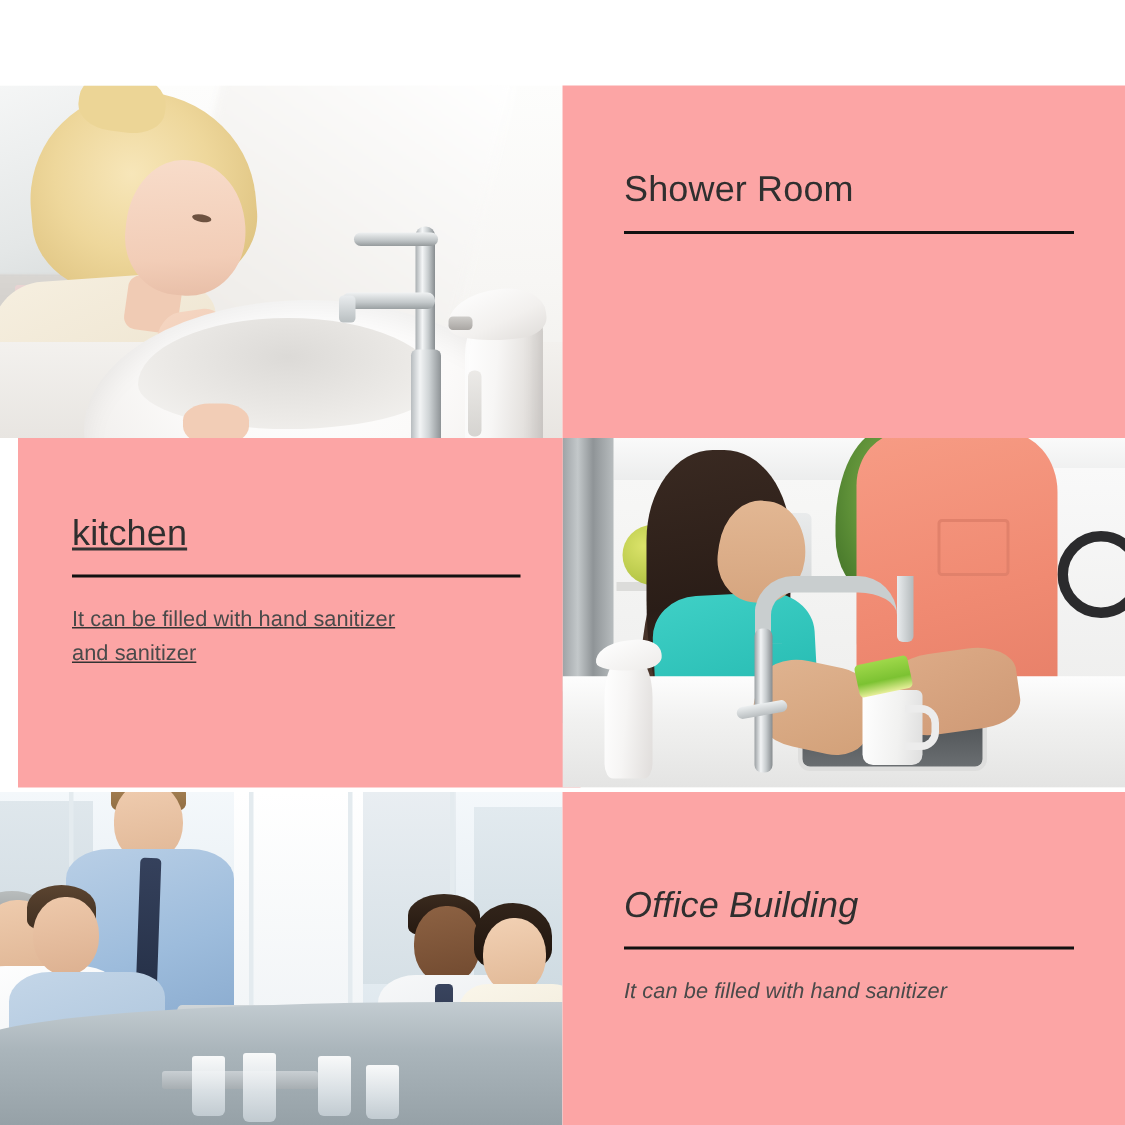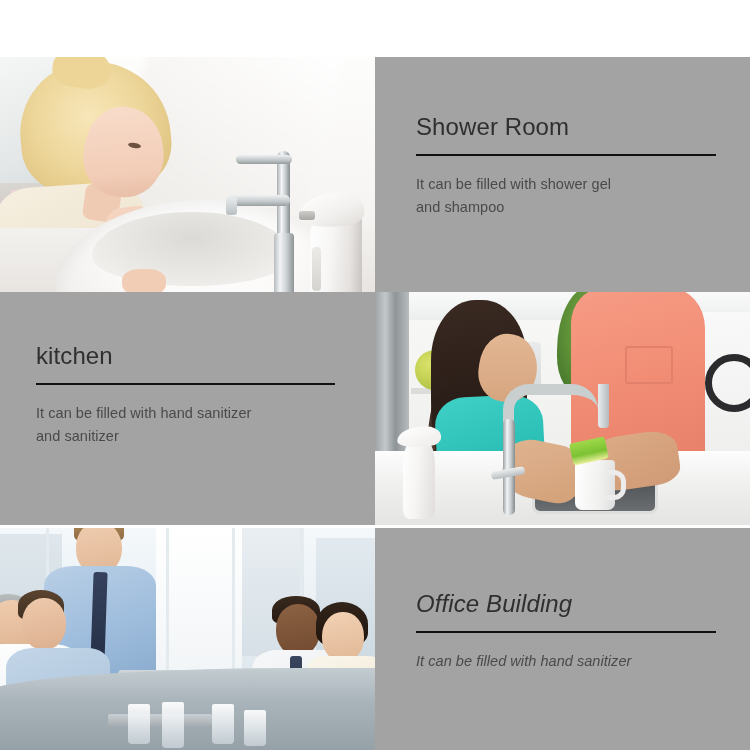--- a/index.html
+++ b/index.html
@@ -54,24 +54,24 @@
   }
   .cell-left  { left: 0;     width: 375px; }
   .cell-right { left: 375px; width: 375px; }
 
   
   .textblock {
     position: absolute;
     top: 0;
     height: 100%;
     box-sizing: border-box;
-    background: #a3a3a3;
+    background: #fca5a5;
   }
   .tb-right { left: 375px; width: 375px; padding: 56px 34px 0 41px; }
-  .tb-left  { left: 0;     width: 375px; padding: 50px 40px 0 36px; }
+  .tb-left  { left: 12px;     width: 375px; padding: 50px 40px 0 36px; text-decoration: underline; }
   .tb-office { padding-top: 62px; }
 
   .scn-heading {
     font-size: 24px;
     font-weight: normal;
     color: #2f2f2f;
     line-height: 1.15;
     letter-spacing: 0.1px;
     white-space: nowrap;
   }
@@ -579,24 +579,20 @@
           <div class="disp-nozzle"></div>
           <div class="disp-win"></div>
 
         </div>
       </div>
     </div>
 
     <div class="textblock tb-right">
       <div class="scn-heading">Shower Room</div>
       <div class="scn-rule"></div>
-      <div class="scn-desc">
-        <span class="line">It can be filled with shower gel</span>
-        <span class="line">and shampoo</span>
-      </div>
     </div>
   </div>
 
   <div class="row row-2">
 
     <div class="textblock tb-left">
       <div class="scn-heading">kitchen</div>
       <div class="scn-rule"></div>
       <div class="scn-desc">
         <span class="line">It can be filled with hand sanitizer</span>

